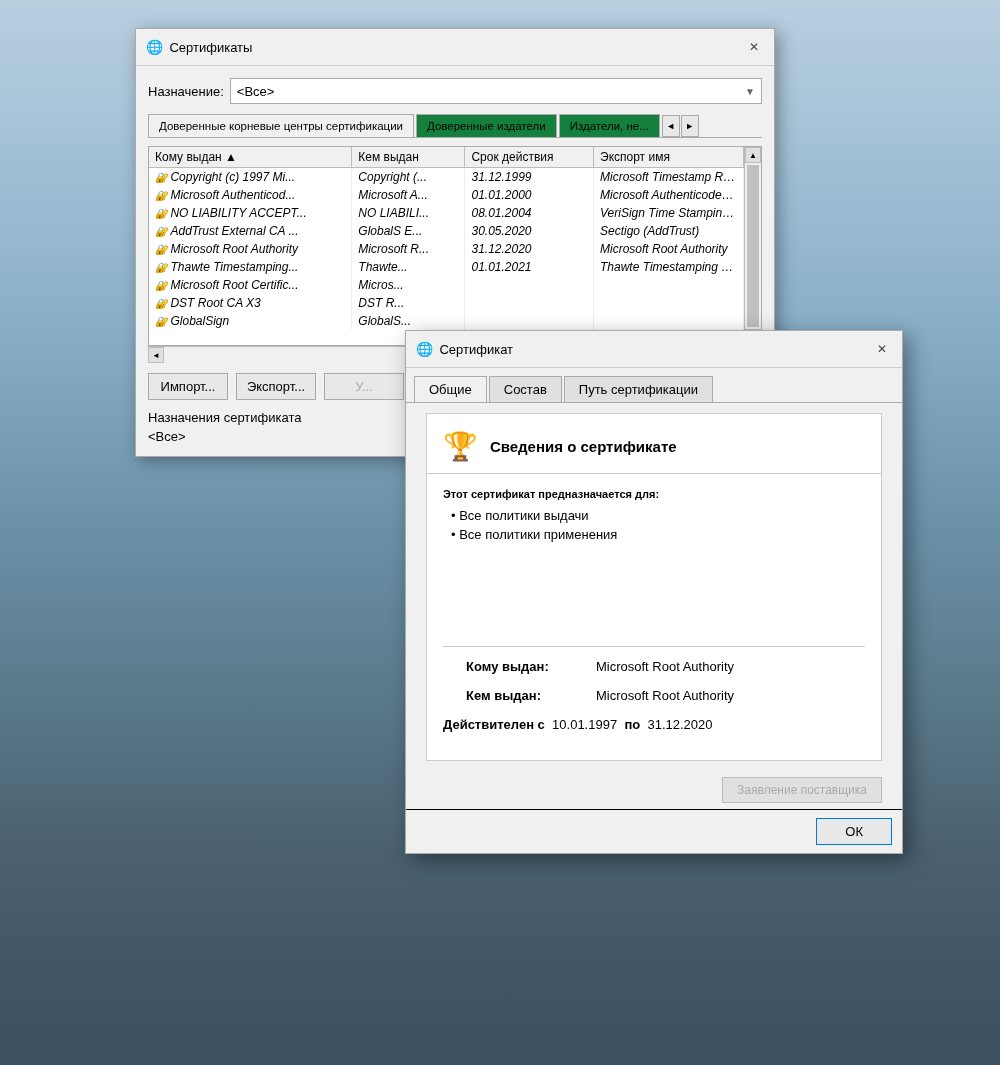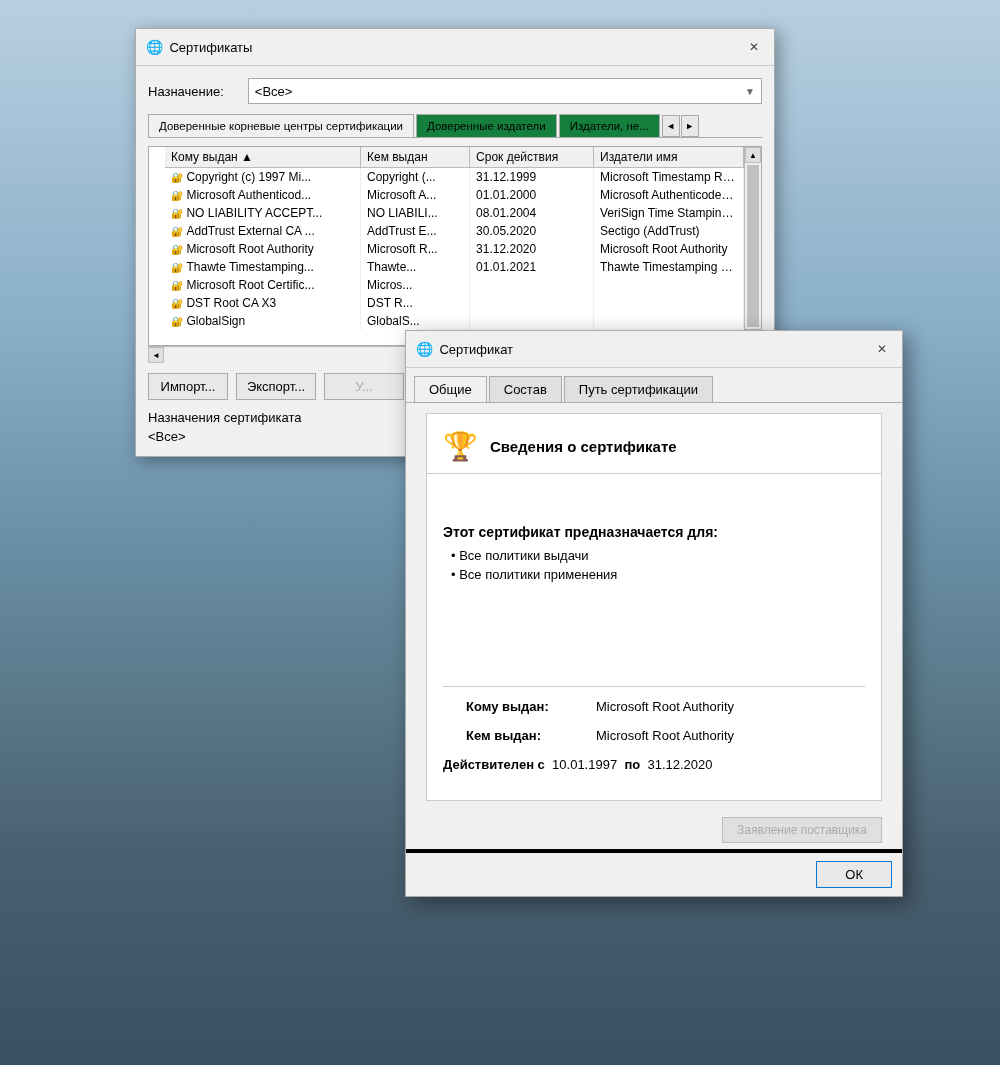--- a/index.html
+++ b/index.html
@@ -63,21 +63,21 @@
     }
 
     .win-body {
       padding: 12px;
     }
 
     .field-row {
       display: flex;
       align-items: center;
       margin-bottom: 10px;
-      gap: 24px;
+      gap: 6px;
     }
 
     .field-label {
       font-size: 13px;
       white-space: nowrap;
     }
 
     .dropdown {
       flex: 1;
       border: 1px solid #aaa;
@@ -161,20 +161,21 @@
       position: sticky;
       top: 0;
     }
 
     .cert-table thead th:last-child {
       width: 18px;
     }
 
     .cert-table tbody tr {
       cursor: default;
+      font-style: italic;
     }
 
     .cert-table tbody td {
       padding: 2px 6px;
       border-right: 1px solid #eee;
       white-space: nowrap;
       overflow: hidden;
       text-overflow: ellipsis;
       max-width: 150px;
     }
@@ -320,23 +321,22 @@
       font-size: 15px;
       font-weight: 700;
     }
 
     .cert-info-content {
       padding: 14px 16px;
     }
 
     .cert-purposes-title {
       font-weight: 700;
-      font-size: 14px;
+      font-size: 11px;
       margin-bottom: 8px;
-      margin-top: 36px;
     }
 
     .cert-bullet {
       font-size: 13px;
       margin-left: 8px;
       margin-bottom: 4px;
     }
 
     .cert-divider {
       border: none;
@@ -418,28 +418,28 @@
 
     <div class="tabs-container">
       <div class="tab-item active">Доверенные корневые центры сертификации</div>
       <div class="tab-item">Доверенные издатели</div>
       <div class="tab-item">Издатели, не...</div>
       <div class="tab-scroll-btn">◄</div>
       <div class="tab-scroll-btn">►</div>
     </div>
 
     <div class="cert-table-container">
-      <div style="overflow:hidden; height:100%; padding-right:17px;padding-left:16px;">
+      <div style="overflow:hidden; height:100%; padding-right:17px;">
         <table class="cert-table">
           <thead>
             <tr>
               <th>Кому выдан <span>▲</span></th>
               <th>Кем выдан</th>
               <th>Срок действия</th>
-              <th>Издатели имя</th>
+              <th>Экспорт имя</th>
             </tr>
           </thead>
           <tbody id="cert-tbody">
           <tr>
       <td><span style="font-size:10px;margin-right:3px;">🔐</span>Copyright (c) 1997 Mi...</td>
       <td>Copyright (...</td>
       <td>31.12.1999</td>
       <td>Microsoft Timestamp Root</td>
     </tr>
               <tr>
@@ -449,21 +449,21 @@
       <td>Microsoft Authenticode(t...</td>
     </tr>
               <tr>
       <td><span style="font-size:10px;margin-right:3px;">🔐</span>NO LIABILITY ACCEPT...</td>
       <td>NO LIABILI...</td>
       <td>08.01.2004</td>
       <td>VeriSign Time Stamping ...</td>
     </tr>
               <tr>
       <td><span style="font-size:10px;margin-right:3px;">🔐</span>AddTrust External CA ...</td>
-      <td>AddTrust E...</td>
+      <td>GlobalS E...</td>
       <td>30.05.2020</td>
       <td>Sectigo (AddTrust)</td>
     </tr>
               <tr>
       <td><span style="font-size:10px;margin-right:3px;">🔐</span>Microsoft Root Authority</td>
       <td>Microsoft R...</td>
       <td>31.12.2020</td>
       <td>Microsoft Root Authority</td>
     </tr>
               <tr>
@@ -569,16 +569,16 @@
           &nbsp;<span>31.12.2020</span>
         </div>
       </div>
     </div>
 
     <div style="display:flex; justify-content:flex-end; padding: 6px 0;">
       <button class="btn-provider">Заявление поставщика</button>
     </div>
   </div>
 
-  <div style="border-top:4px solid #000000; display:flex; justify-content:flex-end; padding:8px 10px; gap:8px;">
+  <div style="border-top:1px solid #000000; display:flex; justify-content:flex-end; padding:8px 10px; gap:8px;">
     <button class="btn-ok">ОК</button>
   </div>
 </div>
 
 </body></html>

